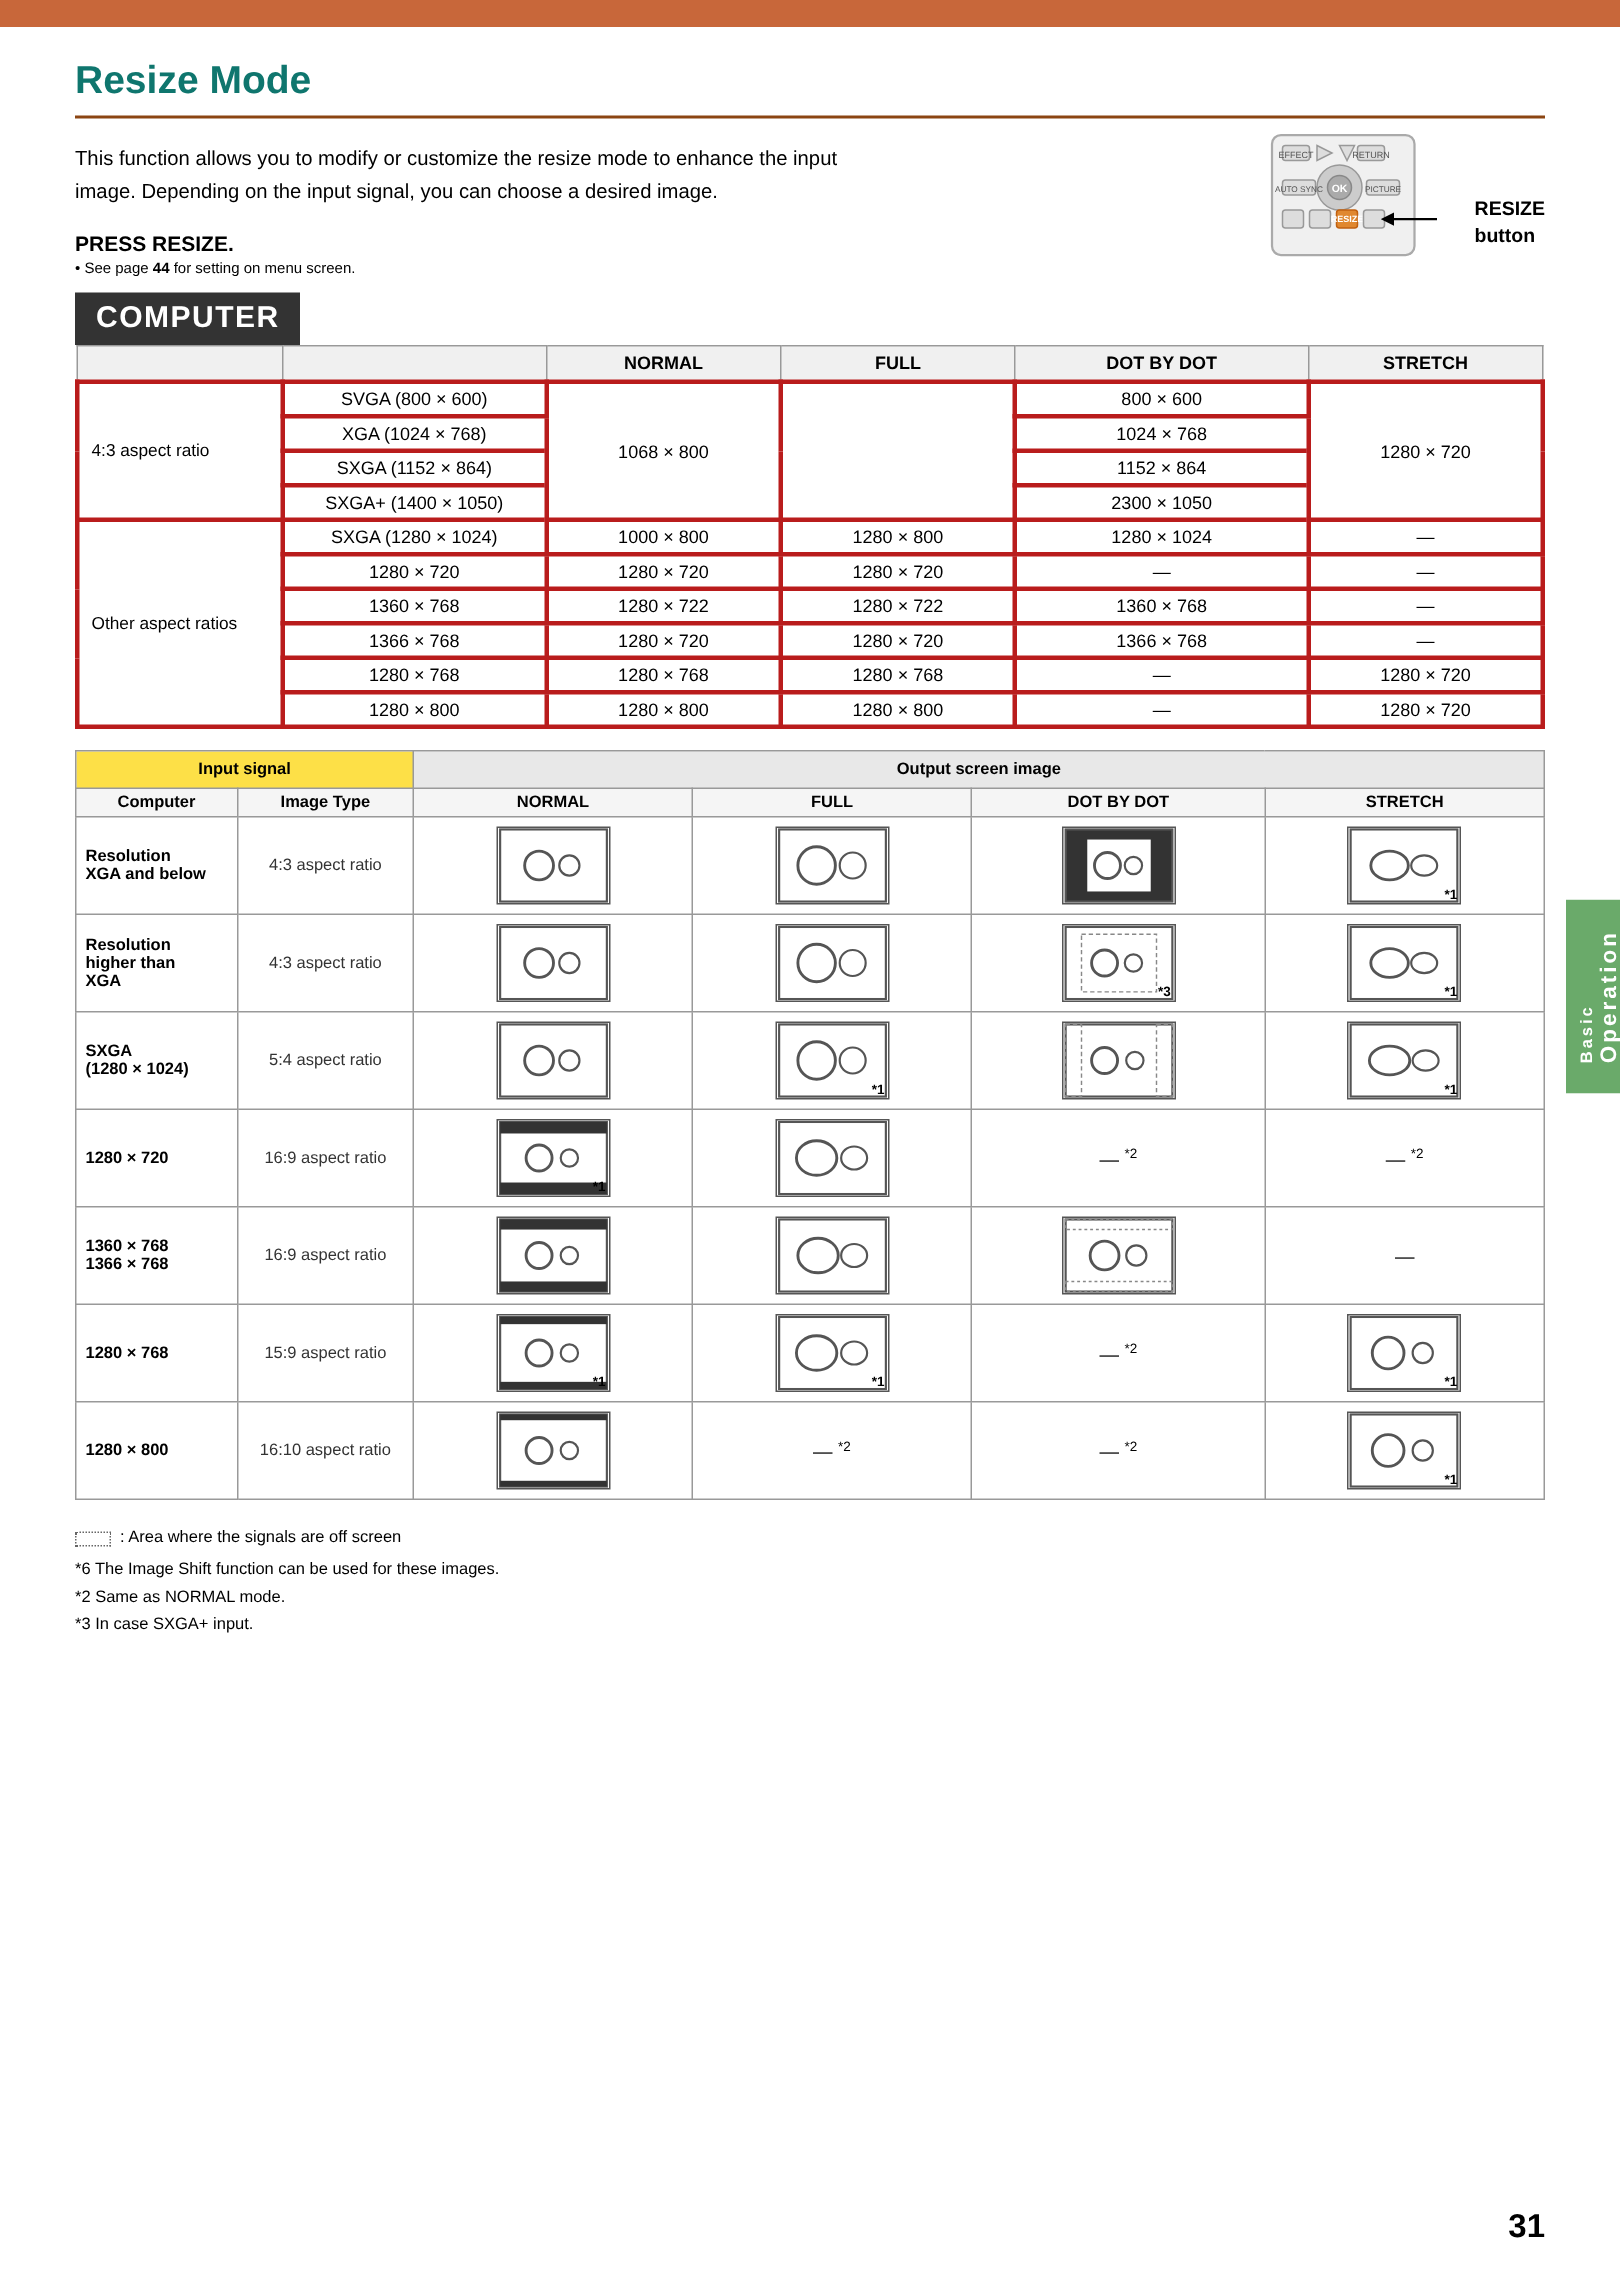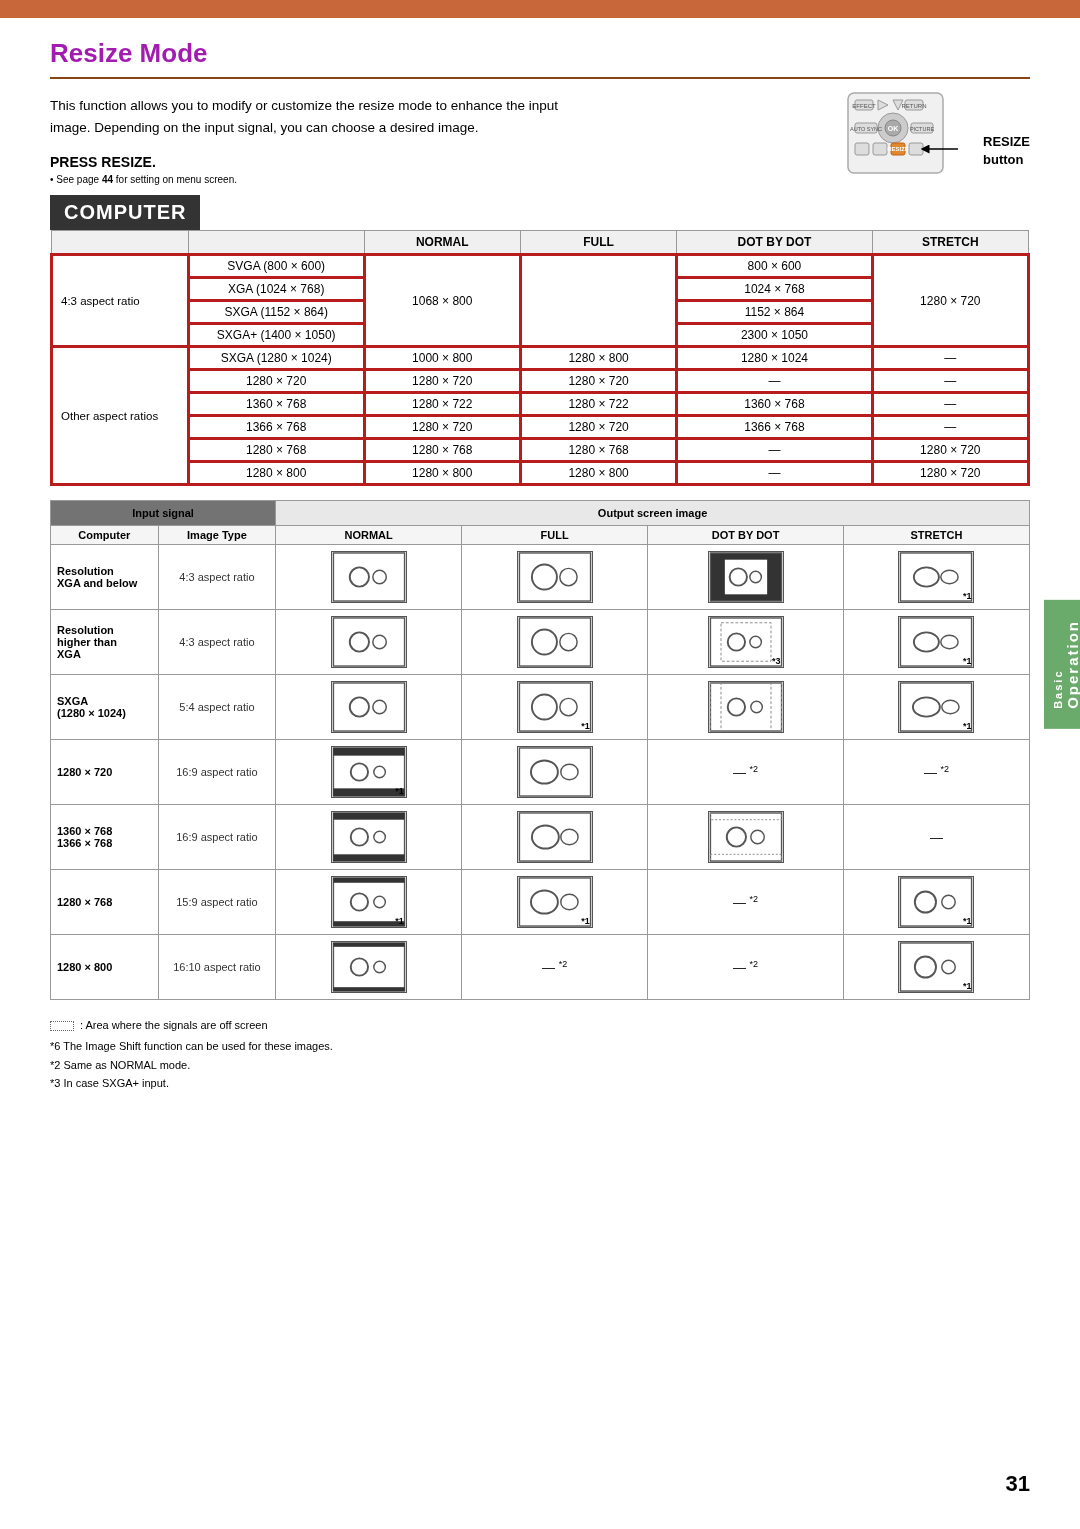--- a/index.html
+++ b/index.html
@@ -17,38 +17,38 @@
     .top-bar {
       background: #c8673a;
       height: 18px;
       margin: -30px -50px 0 -50px;
       margin-bottom: 20px;
     }
 
     .page-title {
       font-size: 26px;
       font-weight: bold;
-      color: #a21caf;
+      color: #0f766e;
       border-bottom: 2px solid #8B4513;
       padding-bottom: 8px;
       margin-bottom: 16px;
     }
 
     .intro-text {
       font-size: 13.5px;
       line-height: 1.6;
       margin-bottom: 16px;
       max-width: 530px;
       display: inline-block;
       vertical-align: top;
     }
 
     .intro-section {
       display: flex;
-      align-items: center;
+      align-items: flex-start;
       gap: 15px;
     }
 
     .intro-left {
       flex: 1;
     }
 
     .press-resize {
       font-size: 14px;
       font-weight: bold;
@@ -217,21 +217,21 @@
       background: #fff;
       display: inline-block;
     }
 
     .screen-img svg {
       width: 100%;
       height: 100%;
     }
 
     .input-signal-header {
-      background: #737373;
+      background: #fde047;
       border: 1px solid #999;
       text-align: center;
       font-weight: bold;
       font-size: 12px;
       padding: 4px;
       margin-left: 47px;
     }
     .output-screen-header {
       background: #e8e8e8;
       border: 1px solid #999;

